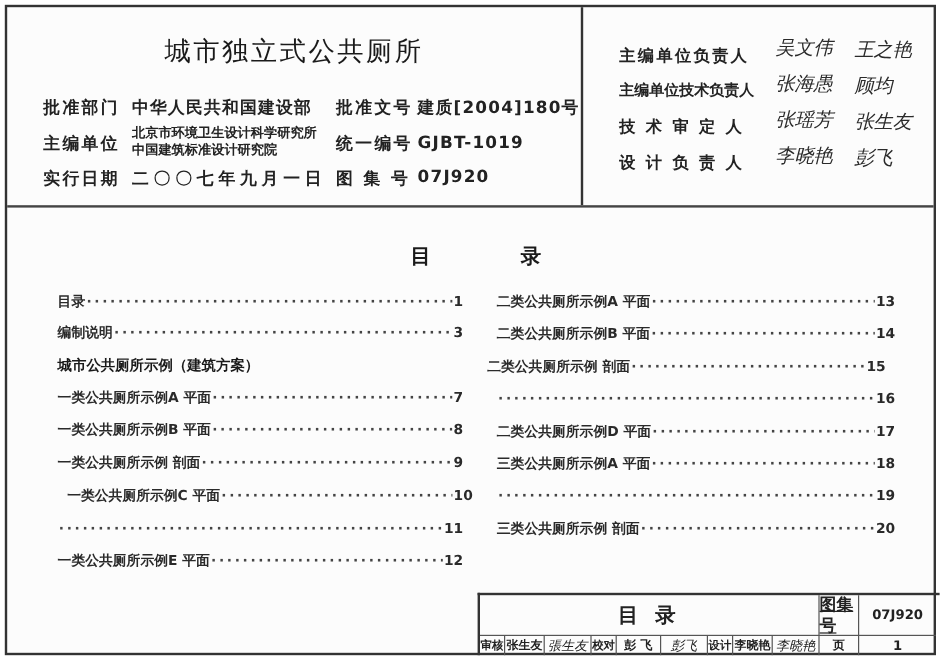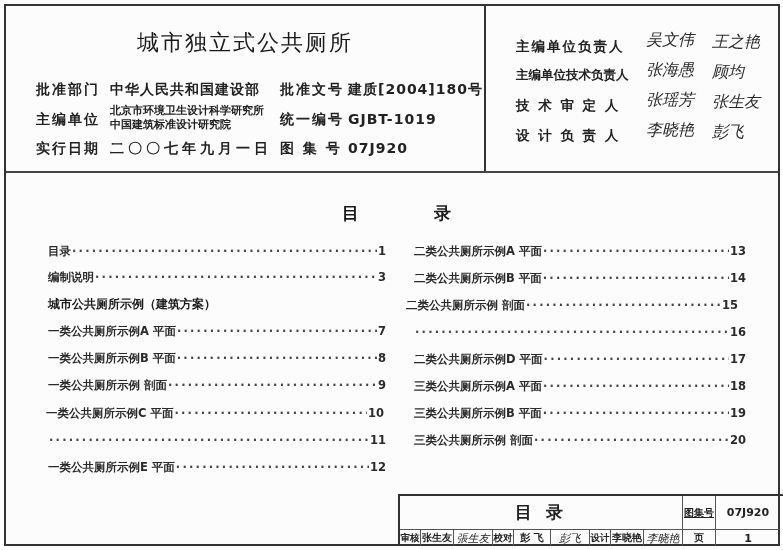--- a/index.html
+++ b/index.html
@@ -95,21 +95,21 @@
   <div class="toc-row" style="left:42px; top:345px; width:338px;">
     <span class="t">一类公共厕所示例B 平面</span>
     <span class="dots">···································································</span>
     <span class="p">8</span>
   </div>
   <div class="toc-row" style="left:42px; top:372px; width:338px;">
     <span class="t">一类公共厕所示例 剖面</span>
     <span class="dots">···································································</span>
     <span class="p">9</span>
   </div>
-  <div class="toc-row" style="left:40px; top:400px; width:338px;">
+  <div class="toc-row" style="left:50px; top:400px; width:338px;">
     <span class="t">一类公共厕所示例C 平面</span>
     <span class="dots">···································································</span>
     <span class="p">10</span>
   </div>
   <div class="toc-row" style="left:42px; top:427px; width:338px;">
     <span class="dots">···································································</span>
     <span class="p">11</span>
   </div>
   <div class="toc-row" style="left:42px; top:454px; width:338px;">
     <span class="t">一类公共厕所示例E 平面</span>
@@ -140,35 +140,34 @@
     <span class="t">二类公共厕所示例D 平面</span>
     <span class="dots">···································································</span>
     <span class="p">17</span>
   </div>
   <div class="toc-row" style="left:408px; top:373px; width:332px;">
     <span class="t">三类公共厕所示例A 平面</span>
     <span class="dots">···································································</span>
     <span class="p">18</span>
   </div>
   <div class="toc-row" style="left:408px; top:400px; width:332px;">
-    <span class="t">三类公共厕所示例B 平面</span>
     <span class="dots">···································································</span>
     <span class="p">19</span>
   </div>
   <div class="toc-row" style="left:408px; top:427px; width:332px;">
     <span class="t">三类公共厕所示例 剖面</span>
     <span class="dots">···································································</span>
     <span class="p">20</span>
   </div>
 
   <div class="tb">
 
     <div class="tb-cell" style="left:0; top:0; width:282px; height:33px; font-size:17px; letter-spacing:4px;">目  录</div>
     <div class="line-v" style="left:282px; top:0; height:50px;"></div>
-    <div class="tb-cell" style="left:283px; top:0; width:32px; height:33px; font-size:10px;text-decoration:underline;">图集号</div>
+    <div class="tb-cell" style="left:283px; top:0; width:32px; height:33px; font-size:14px;text-decoration:underline;">图集号</div>
     <div class="line-v" style="left:315px; top:0; height:50px;"></div>
     <div class="tb-cell" style="left:316px; top:0; width:64px; height:33px; font-size:11px;">07J920</div>
 
     <div class="line-h" style="top:33px; width:380px;"></div>
 
     <div class="tb-cell" style="left:0; top:34px; width:20px; height:16px; font-size:9.5px;">审核</div>
     <div class="line-v" style="left:20px; top:34px; height:16px;"></div>
     <div class="tb-cell" style="left:21px; top:34px; width:32px; height:16px; font-size:10px;">张生友</div>
     <div class="line-v" style="left:53px; top:34px; height:16px;"></div>
     <div class="tb-cell" style="left:54px; top:34px; width:38px; height:16px; font-size:11px; font-family:'DejaVu Serif',serif; font-style:italic; font-weight:normal;">張生友</div>

